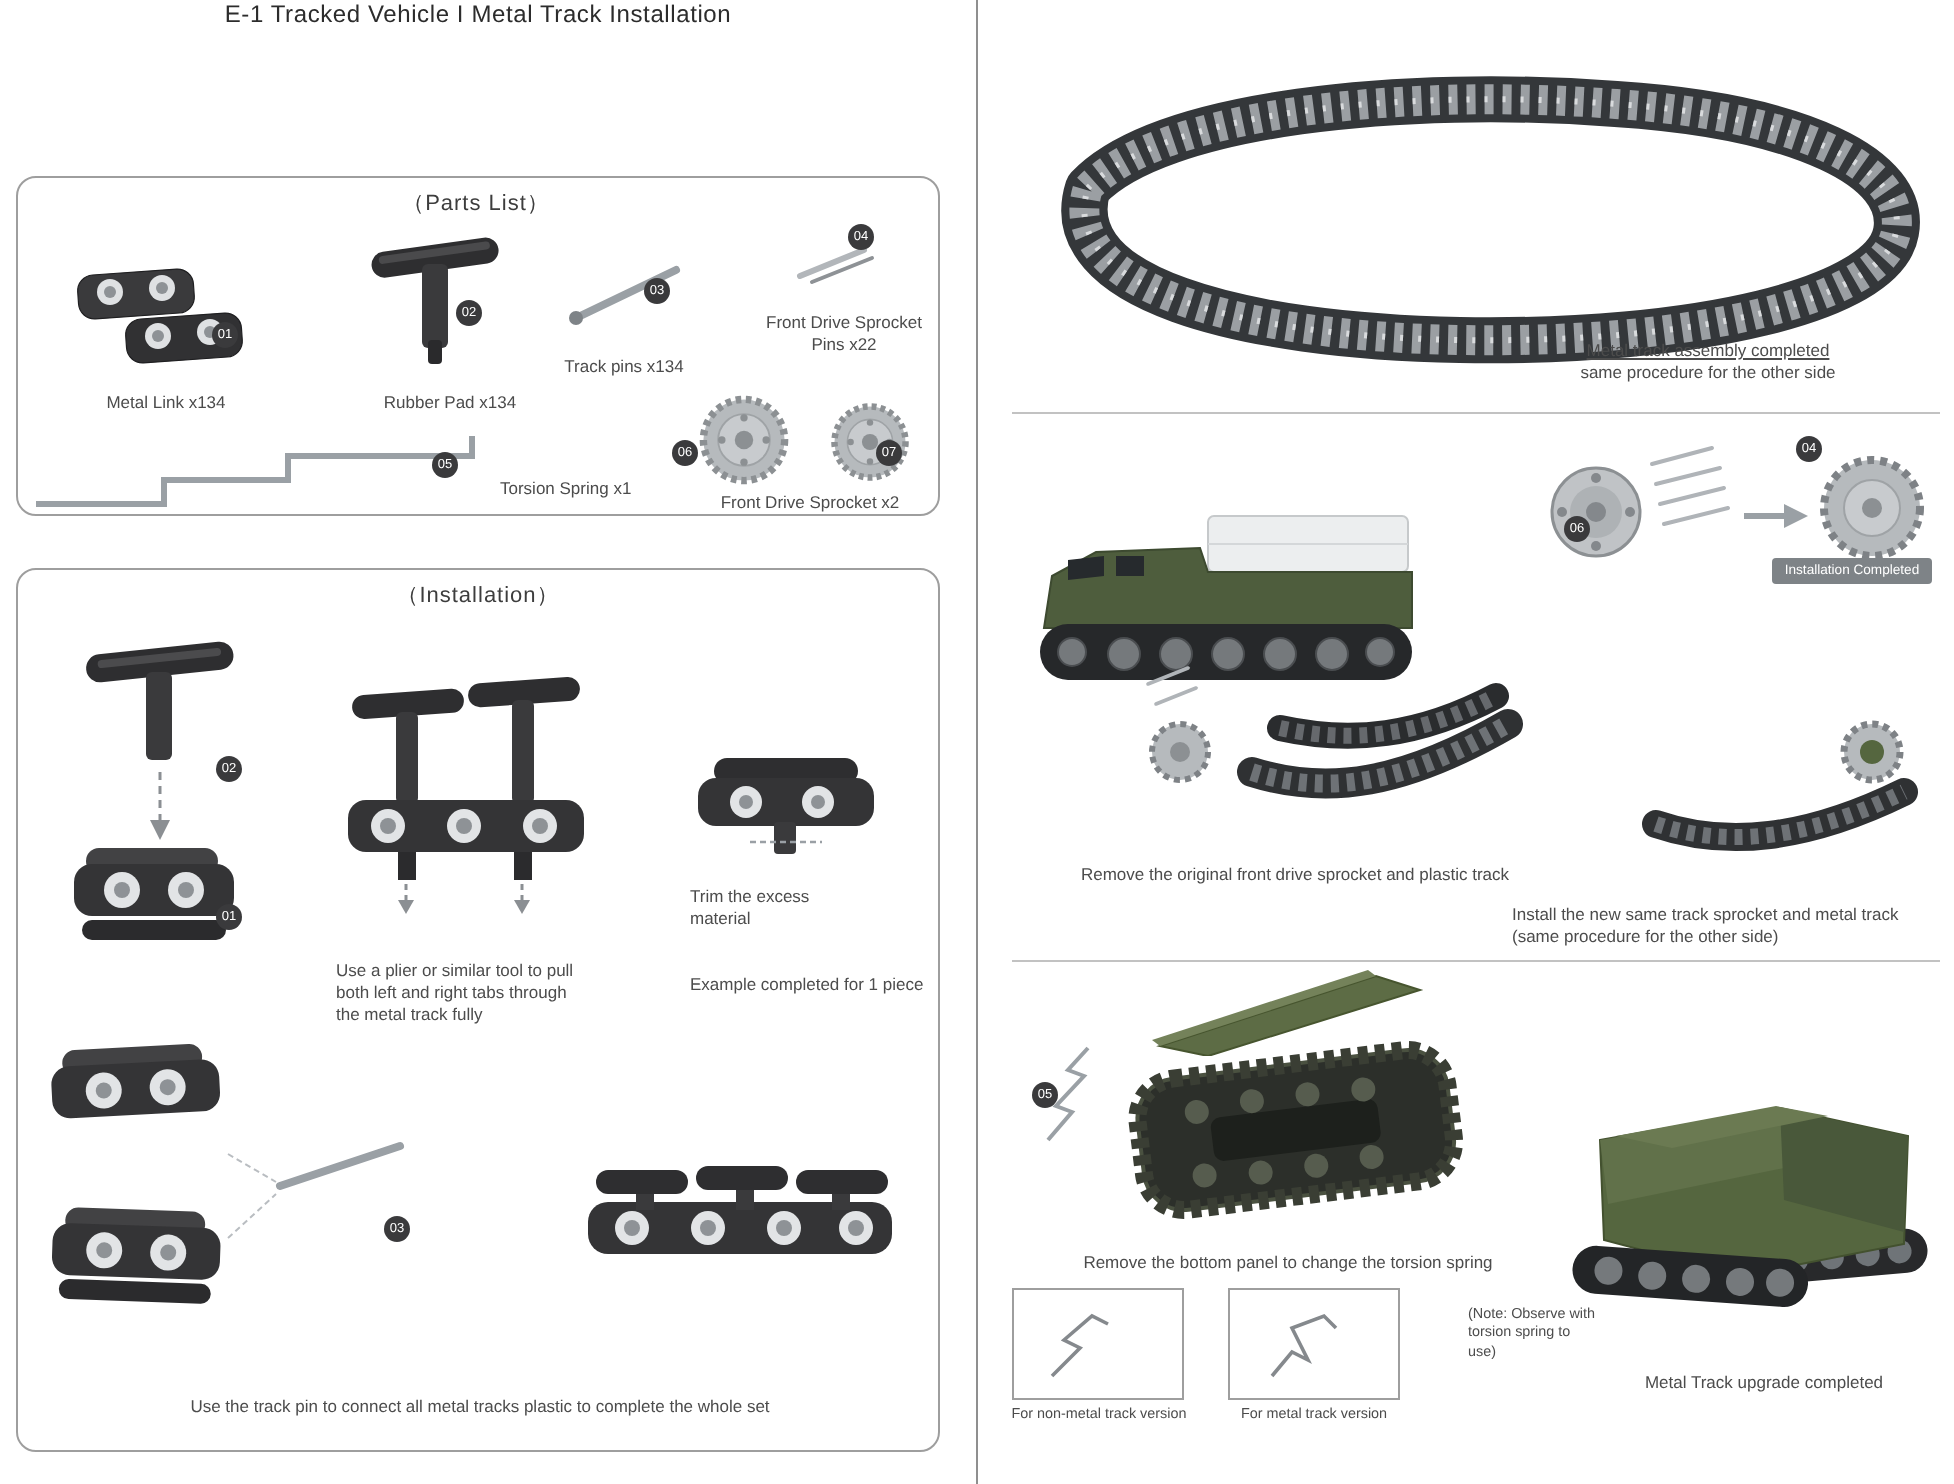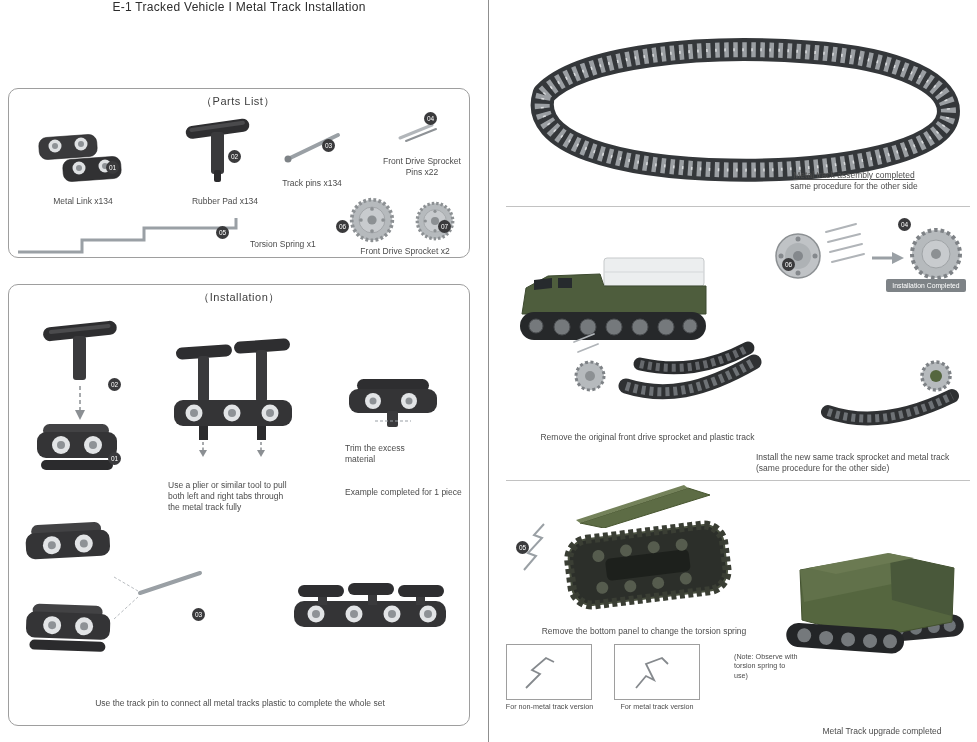--- a/index.html
+++ b/index.html
@@ -356,15 +356,15 @@
       <rect x="14" y="108" width="118" height="24" rx="12" fill="#232527"></rect>
       <g fill="#75797c">
           <circle cx="32" cy="120" r="7"></circle>
           <circle cx="54" cy="121" r="7"></circle>
           <circle cx="76" cy="121" r="7"></circle>
           <circle cx="98" cy="121" r="7"></circle>
           <circle cx="118" cy="120" r="7"></circle>
         </g>
     </g>
   </svg>
-  <div class="t tc nw" style="left:792px;top:686px;width:180px;margin-top:40px;">Metal Track upgrade completed</div>
+  <div class="t tc nw" style="left:792px;top:686px;width:180px;">Metal Track upgrade completed</div>
 
 </div>
 
 </body></html>

